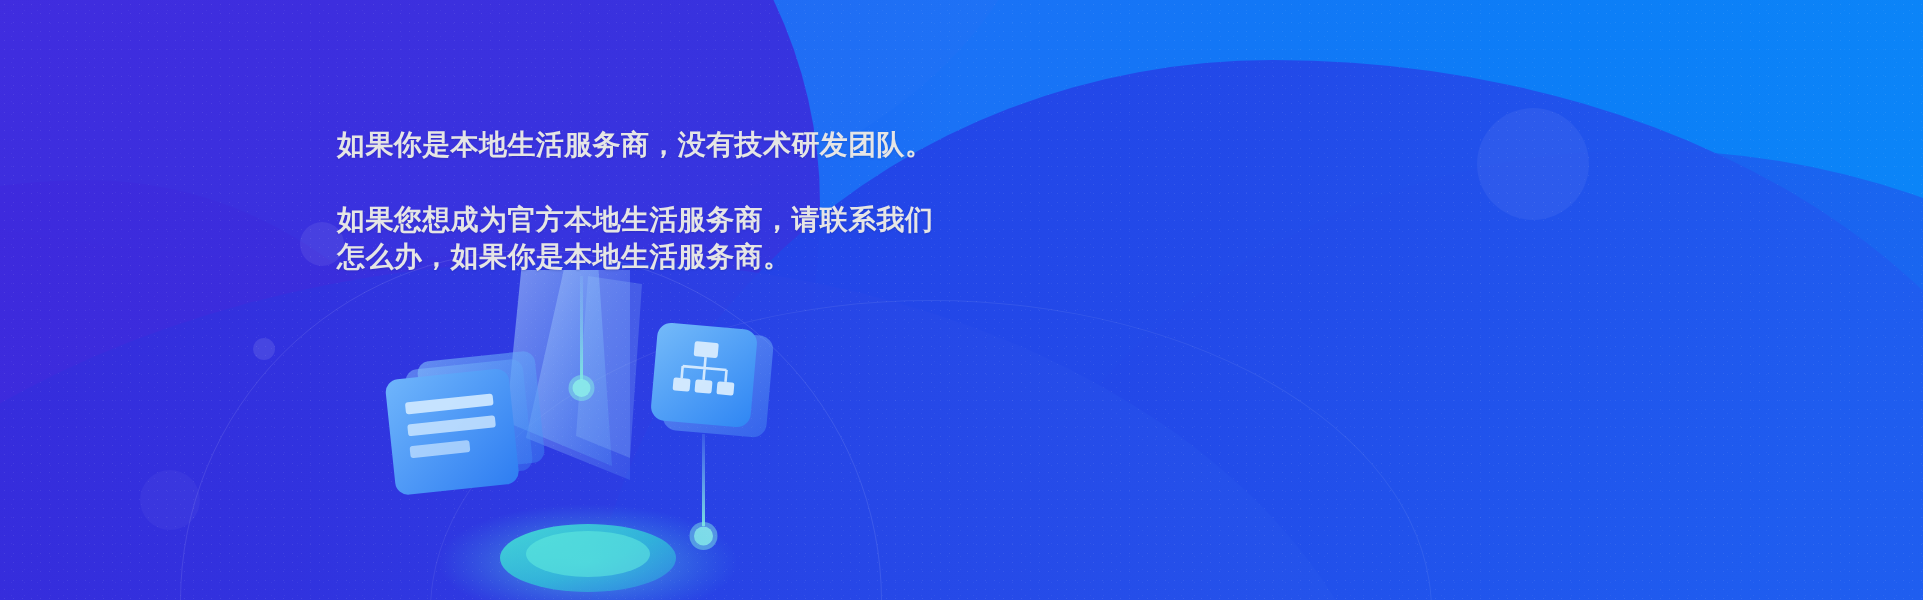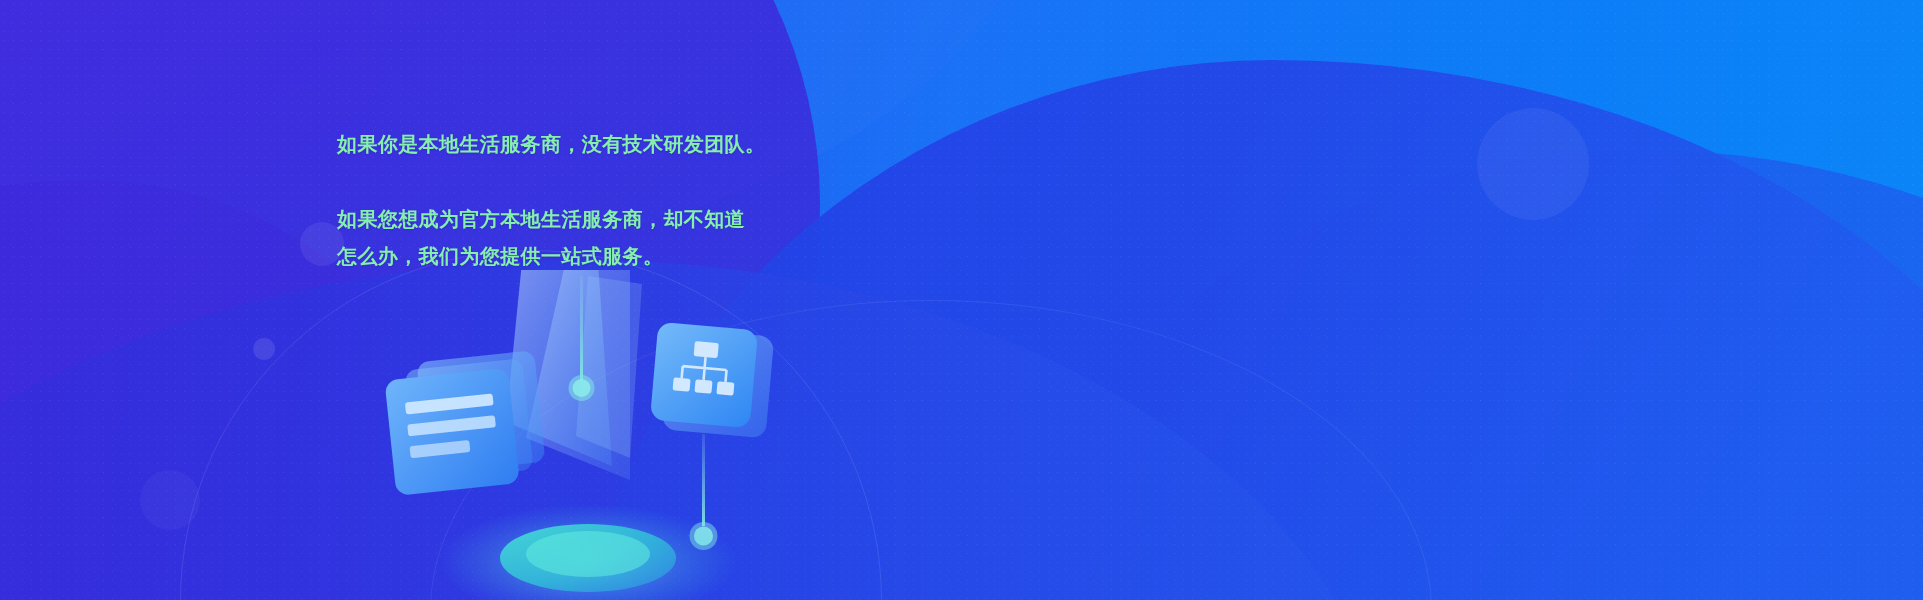--- a/index.html
+++ b/index.html
@@ -78,23 +78,23 @@
   .dc4{left:140px;top:470px;width:60px;height:60px;background:rgba(255,255,255,.035);}
 
   
   .arc{position:absolute;border-radius:50%;border:1px solid rgba(255,255,255,.13);}
   .arc1{left:180px;top:250px;width:700px;height:700px;border-color:rgba(255,255,255,.10);}
   .arc2{left:430px;top:300px;width:1000px;height:620px;border-color:rgba(255,255,255,.08);}
 
   
   .copy{
     position:absolute;left:337px;top:126px;width:720px;
-    color:#86efac;
+    color:#e5e5e5;
     font-weight:bold;
-    font-size:20px;
+    font-size:28px;
     line-height:37px;
     letter-spacing:.4px;
     text-shadow:0 1px 2px rgba(16,24,90,.18);
     z-index:40;
   }
   .copy p{margin:0;}
   .copy .para2{margin-top:38px;}
 
   
   .illus{position:absolute;left:330px;top:270px;width:560px;height:330px;z-index:30;}
@@ -211,17 +211,17 @@
       <g>
         <ellipse cx="258" cy="292" rx="150" ry="58" fill="url(#gGlow)"></ellipse>
         <ellipse cx="258" cy="288" rx="88" ry="34" fill="url(#gEllipse)"></ellipse>
         <ellipse cx="258" cy="284" rx="62" ry="23" fill="#62ecdf" opacity=".55"></ellipse>
       </g>
     </svg>
   </div>
 
   <div class="copy">
     <p>如果你是本地生活服务商，没有技术研发团队。</p>
-    <p class="para2">如果您想成为官方本地生活服务商，却不知道</p>
-    <p>怎么办，我们为您提供一站式服务。</p>
+    <p class="para2">如果您想成为官方本地生活服务商，请联系我们</p>
+    <p>怎么办，如果你是本地生活服务商。</p>
   </div>
 
 </div>
 
 </body></html>

